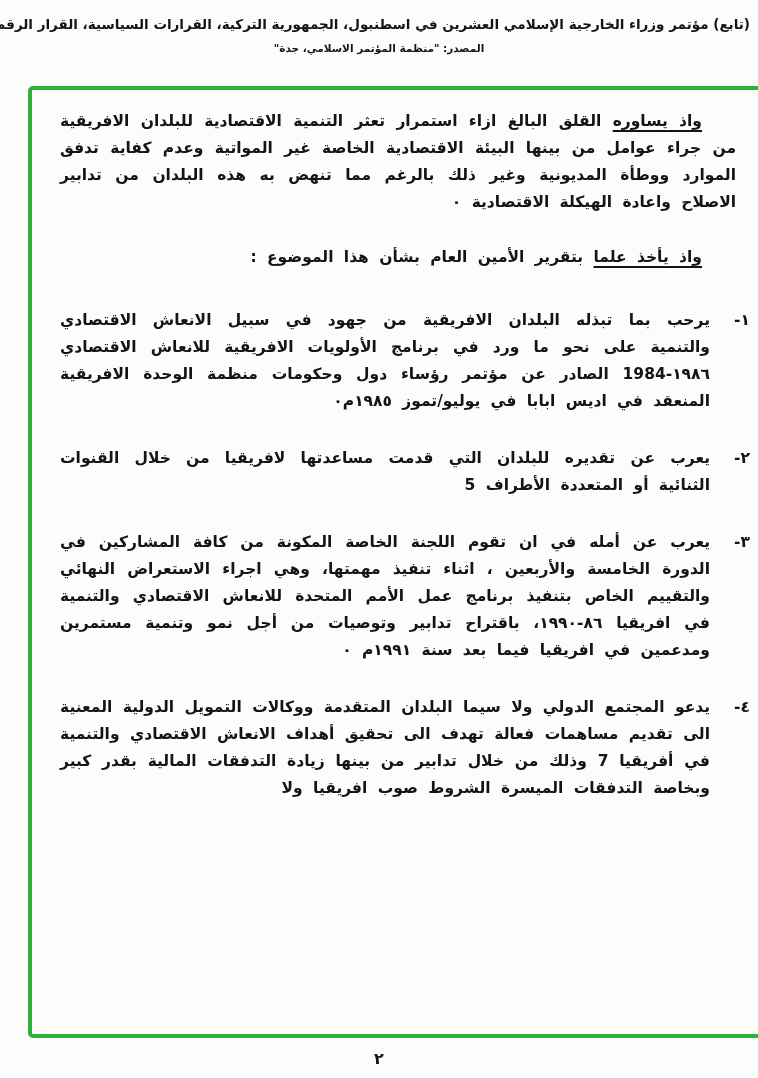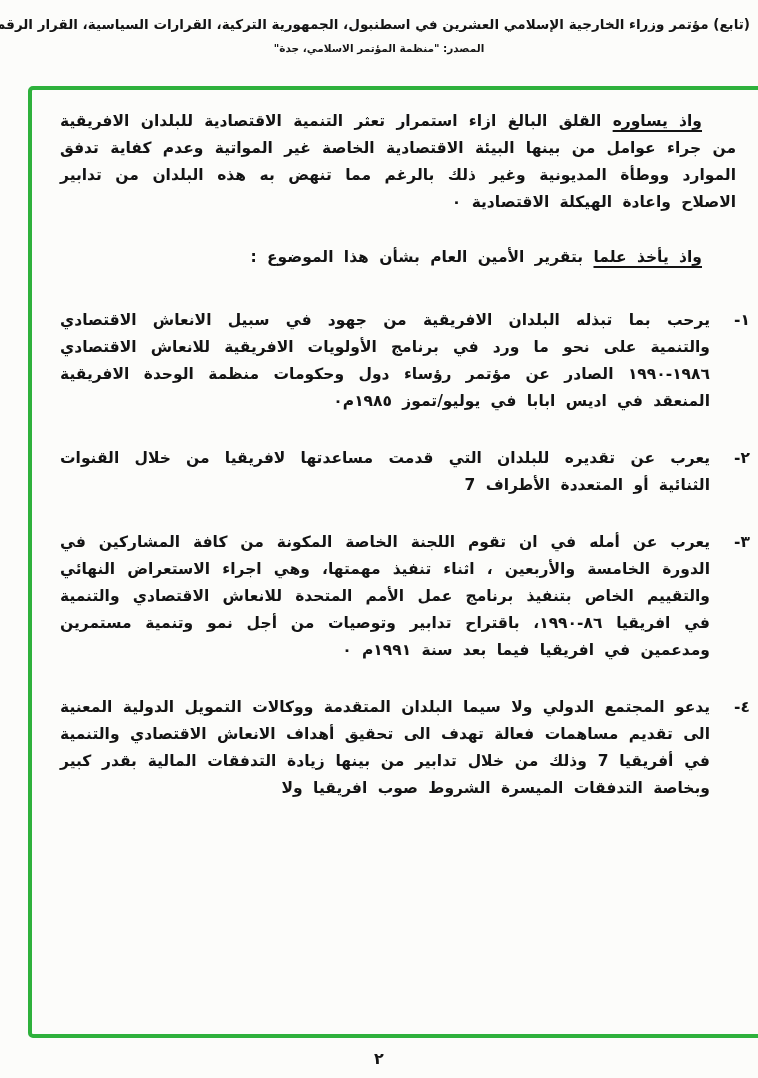--- a/index.html
+++ b/index.html
@@ -105,26 +105,26 @@
     </p>
 
     <p class="para indent p2">
       <span class="lead">واذ يأخذ علما</span><span> بتقرير الأمين العام بشأن هذا الموضوع :</span>
     </p>
 
     <ol class="items">
 
       <li class="item">
         <span class="num">١-</span>
-        <span class="txt">يرحب بما تبذله البلدان الافريقية من جهود في سبيل الانعاش الاقتصادي والتنمية على نحو ما ورد في برنامج الأولويات الافريقية للانعاش الاقتصادي ١٩٨٦-١٩٩٠ الصادر عن مؤتمر رؤساء دول وحكومات منظمة الوحدة الافريقية المنعقد في اديس ابابا في يوليو/تموز ١٩٨٥م٠</span>
+        <span class="txt">يرحب بما تبذله البلدان الافريقية من جهود في سبيل الانعاش الاقتصادي والتنمية على نحو ما ورد في برنامج الأولويات الافريقية للانعاش الاقتصادي ١٩٨٦-1984 الصادر عن مؤتمر رؤساء دول وحكومات منظمة الوحدة الافريقية المنعقد في اديس ابابا في يوليو/تموز ١٩٨٥م٠</span>
       </li>
 
       <li class="item">
         <span class="num">٢-</span>
-        <span class="txt">يعرب عن تقديره للبلدان التي قدمت مساعدتها لافريقيا من خلال القنوات الثنائية أو المتعددة الأطراف 7</span>
+        <span class="txt">يعرب عن تقديره للبلدان التي قدمت مساعدتها لافريقيا من خلال القنوات الثنائية أو المتعددة الأطراف 5</span>
       </li>
 
       <li class="item">
         <span class="num">٣-</span>
         <span class="txt">يعرب عن أمله في ان تقوم اللجنة الخاصة المكونة من كافة المشاركين في الدورة الخامسة والأربعين ، اثناء تنفيذ مهمتها، وهي اجراء الاستعراض النهائي والتقييم الخاص بتنفيذ برنامج عمل الأمم المتحدة للانعاش الاقتصادي والتنمية في افريقيا ٨٦-١٩٩٠، باقتراح تدابير وتوصيات من أجل نمو وتنمية مستمرين ومدعمين في افريقيا فيما بعد سنة ١٩٩١م ٠</span>
       </li>
 
       <li class="item">
         <span class="num">٤-</span>
         <span class="txt">يدعو المجتمع الدولي ولا سيما البلدان المتقدمة ووكالات التمويل الدولية المعنية الى تقديم مساهمات فعالة تهدف الى تحقيق أهداف الانعاش الاقتصادي والتنمية في أفريقيا 7 وذلك من خلال تدابير من بينها زيادة التدفقات المالية بقدر كبير وبخاصة التدفقات الميسرة الشروط صوب افريقيا ولا</span>

